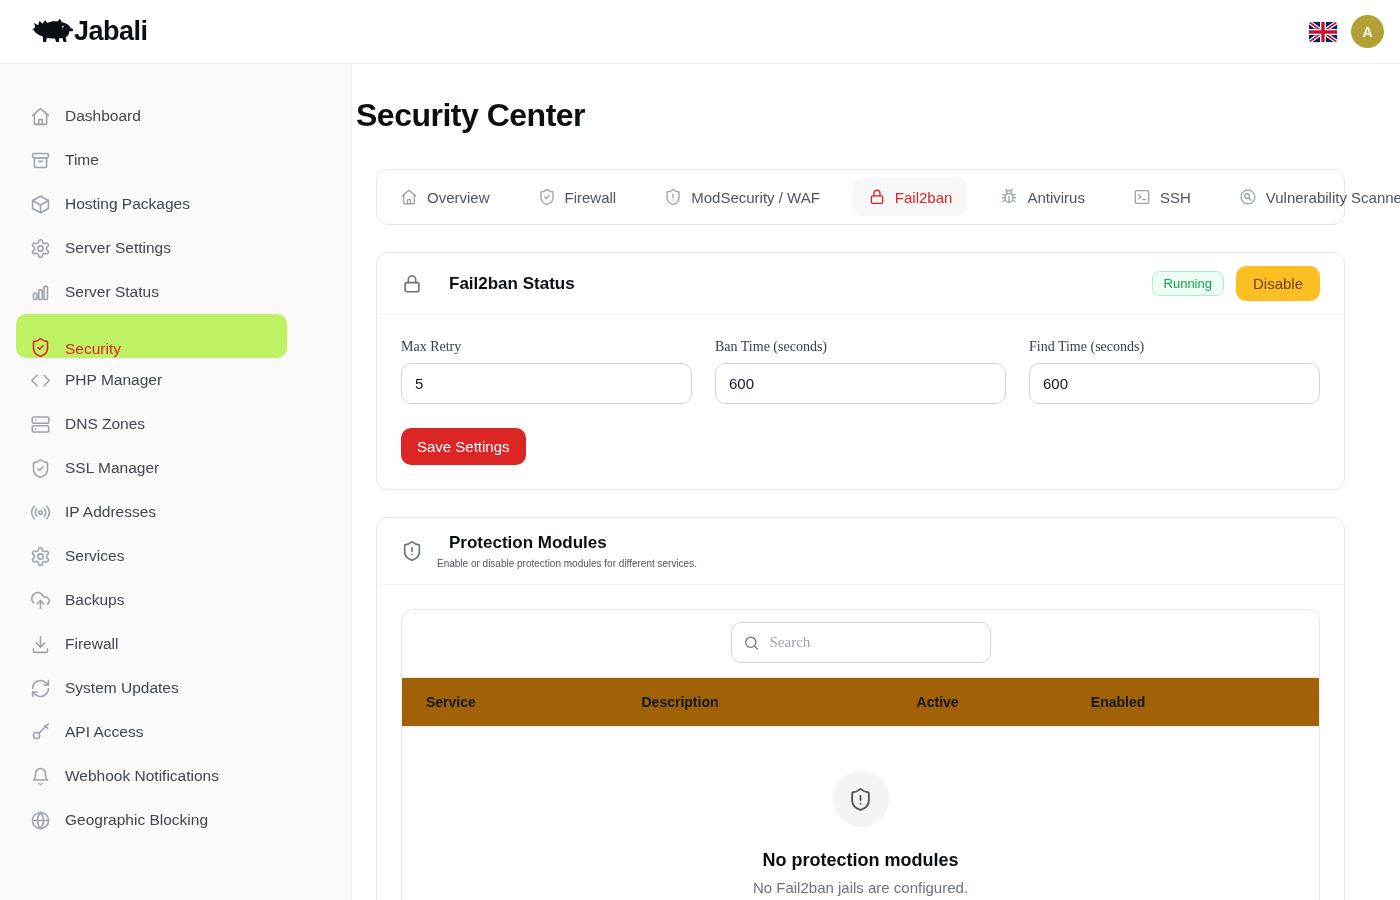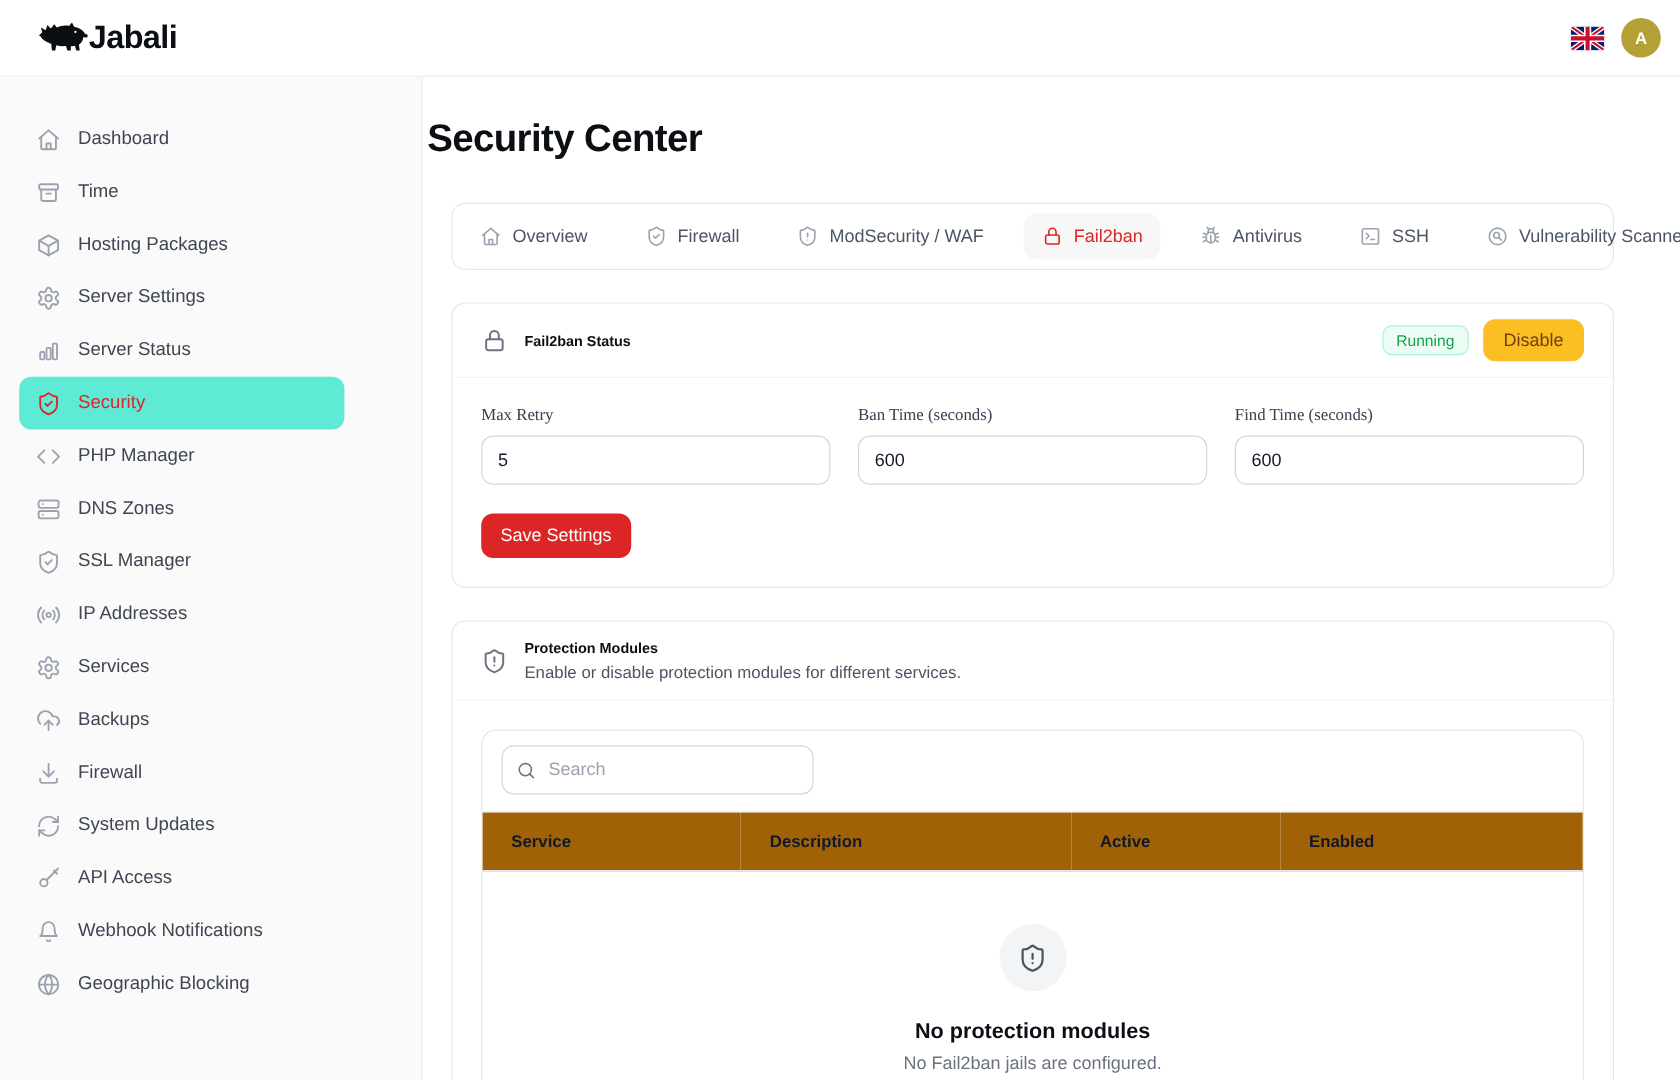--- a/index.html
+++ b/index.html
@@ -35,21 +35,21 @@
     border-right: 1px solid #ececef; padding: 30px 64px 10px 16px;
     overflow: hidden;
   }
   .nav-item {
     height: 44px; display: flex; align-items: center; gap: 14px;
     padding: 0 14px; border-radius: 10px; color: #3f4652; cursor: pointer;
     font-size: 15.5px;
   }
   .nav-item .nav-icon { color: #9ca3af; }
   .nav-item .nav-icon svg { width: 21px; height: 21px; }
-  .nav-item.active { background: #5eead4; color: var(--accent-red, #dc2626); }
+  .nav-item.active { background: #bef264; color: var(--accent-red, #dc2626); align-items: flex-end; }
   .nav-item.active .nav-icon { color: var(--accent-red, #dc2626); }
 
   .main { flex: 1; padding: 33px 55px 0 24px; overflow: hidden; }
   .page-title { font-size: 32px; font-weight: 800; letter-spacing: -0.5px; margin: 0 0 35px -20px; color: #0b0f14; }
 
   
   .tabbar {
     background: #fff; border: 1px solid #e5e7eb; border-radius: 12px;
     height: 56px; display: flex; align-items: center; padding: 0 8px; gap: 18px;
   }
@@ -60,22 +60,22 @@
   .tab .tab-icon { color: #9ca3af; }
   .tab .tab-icon svg { width: 18px; height: 18px; }
   .tab.active { background: #f7f7f8; color: var(--accent-red, #dc2626); }
   .tab.active .tab-icon { color: var(--accent-red, #dc2626); }
 
   
   .card { background: #fff; border: 1px solid #e5e7eb; border-radius: 12px; margin-top: 27px; }
   .card-header { display: flex; align-items: center; gap: 14px; padding: 13px 24px; border-bottom: 1px solid #f3f4f6; }
   .card-header .card-icon { color: #6b7280; }
   .card-header .card-icon svg { width: 22px; height: 22px; }
-  .card-title { font-size: 12px; font-weight: 700; color: #0b0f14; }
-  .card-sub { font-size: 14px; color: #4b5563; margin-top: 5px; }
+  .card-title { font-size: 17px; font-weight: 700; color: #0b0f14; margin-left: 12px; }
+  .card-sub { font-size: 10px; color: #4b5563; margin-top: 5px; }
   .header-right { margin-left: auto; display: flex; align-items: center; gap: 12px; }
 
   .badge-running {
     background: #ecfdf5; border: 1px solid #a7f3d0; color: var(--status-green, #16a34a);
     font-size: 13px; padding: 4px 11px; border-radius: 8px;
   }
   .btn-disable {
     background: var(--warning-amber, #fbbf24); color: #713f12; border: none;
     font-size: 15px; padding: 9px 17px; border-radius: 10px; cursor: pointer;
     font-family: inherit;
@@ -88,21 +88,21 @@
     padding: 0 13px; font-size: 15px; color: #111827; font-family: inherit; background: #fff;
   }
   .btn-save {
     margin-top: 24px; background: var(--accent-red, #dc2626); color: #fff; border: none;
     font-size: 15px; padding: 10px 16px; border-radius: 10px; cursor: pointer; font-family: inherit;
   }
 
   
   .pm-header { padding: 15px 24px; }
   .inner-card { border: 1px solid #e5e7eb; border-radius: 12px; overflow: hidden; }
-  .search-row { display: flex; justify-content: flex-start; padding: 12px 16px 14px; }
+  .search-row { display: flex; justify-content: center; padding: 12px 16px 14px; font-family: Liberation Serif, serif; }
   .search-wrap { position: relative; width: 260px; }
   .search-wrap .search-icon {
     position: absolute; left: 12px; top: 50%; transform: translateY(-50%); color: #6b7280;
   }
   .search-wrap .search-icon svg { width: 17px; height: 17px; }
   .search-wrap input {
     width: 100%; height: 41px; border: 1px solid #d1d5db; border-radius: 10px;
     padding: 0 12px 0 38px; font-size: 15px; font-family: inherit; color: #111827;
   }
   .search-wrap input::placeholder { color: #9ca3af; }

